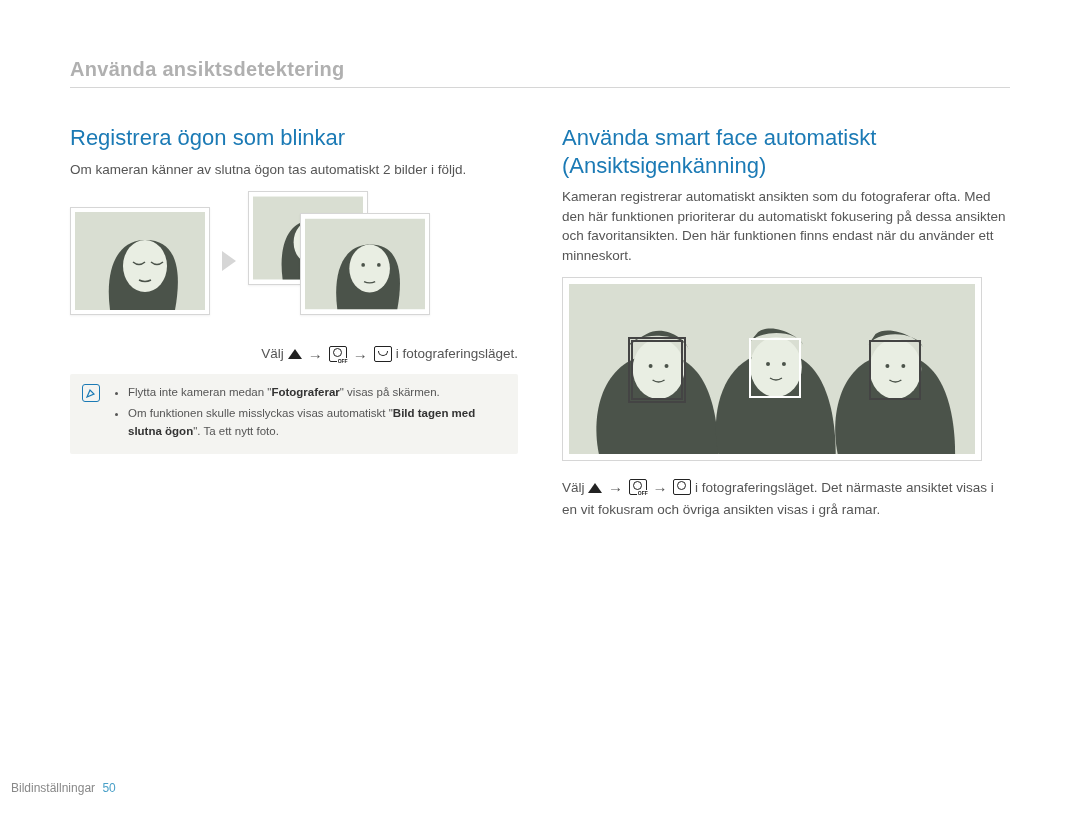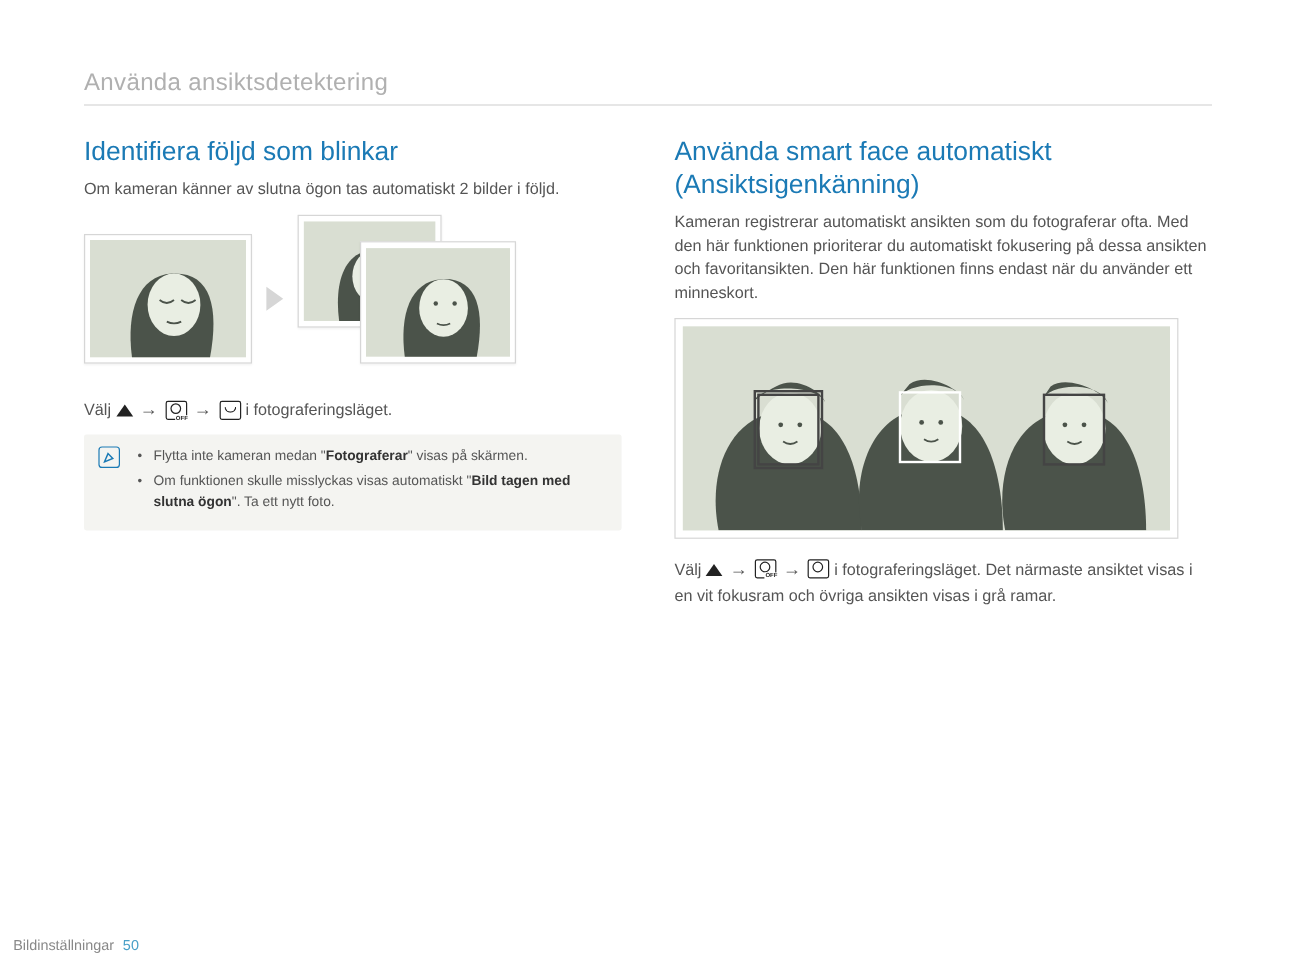--- a/index.html
+++ b/index.html
@@ -10,25 +10,25 @@
     height: 815px;
     position: relative;
     color: #4a4a4a;
   }
   .page {
     padding: 58px 70px 0 70px;
   }
   .section-title {
     color: #b0b0b0;
     font-size: 20px;
-    font-weight: 400;
+    font-weight: 700;
     letter-spacing: 0.3px;
     padding-bottom: 6px;
     border-bottom: 1px solid #d6d6d6;
-    margin-bottom: 24px;
+    margin-bottom: 36px;
     font-family: "Helvetica Neue", Arial, sans-serif;
   }
   .columns {
     display: flex;
     gap: 44px;
   }
   .col {
     flex: 1;
     min-width: 0;
   }
@@ -46,20 +46,21 @@
     margin-bottom: 12px;
   }
   .instruct-line {
     font-size: 13.5px;
     color: #555;
     margin: 14px 0 12px 0;
     display: flex;
     align-items: center;
     flex-wrap: wrap;
     gap: 4px;
+    justify-content: flex-end;
   }
   .glyph {
     display: inline-flex;
     align-items: center;
     justify-content: center;
     vertical-align: middle;
   }
   .tri-up {
     width: 0; height: 0;
     border-left: 7px solid transparent;
@@ -216,21 +217,21 @@
 </style>
 </head>
 <body>
 
 <div class="page">
   <div class="section-title">Använda ansiktsdetektering</div>
 
   <div class="columns">
 
     <div class="col">
-      <h2 class="heading">Identifiera följd som blinkar</h2>
+      <h2 class="heading">Registrera ögon som blinkar</h2>
       <p class="body-text">Om kameran känner av slutna ögon tas automatiskt 2 bilder i följd.</p>
 
       <div class="img-row">
         <div class="thumb">
           <svg class="face-svg" width="130" height="98" viewBox="0 0 130 98">
             <rect width="130" height="98" fill="#d9ded2"></rect>
             <path d="M35 98 C30 60 40 30 68 28 C100 26 108 55 100 98 Z" fill="#4b534a"></path>
             <ellipse cx="70" cy="54" rx="22" ry="26" fill="#e9eee3"></ellipse>
             <path d="M58 50 q6 5 12 0" stroke="#4b534a" stroke-width="1.5" fill="none"></path>
             <path d="M76 50 q6 5 12 0" stroke="#4b534a" stroke-width="1.5" fill="none"></path>

